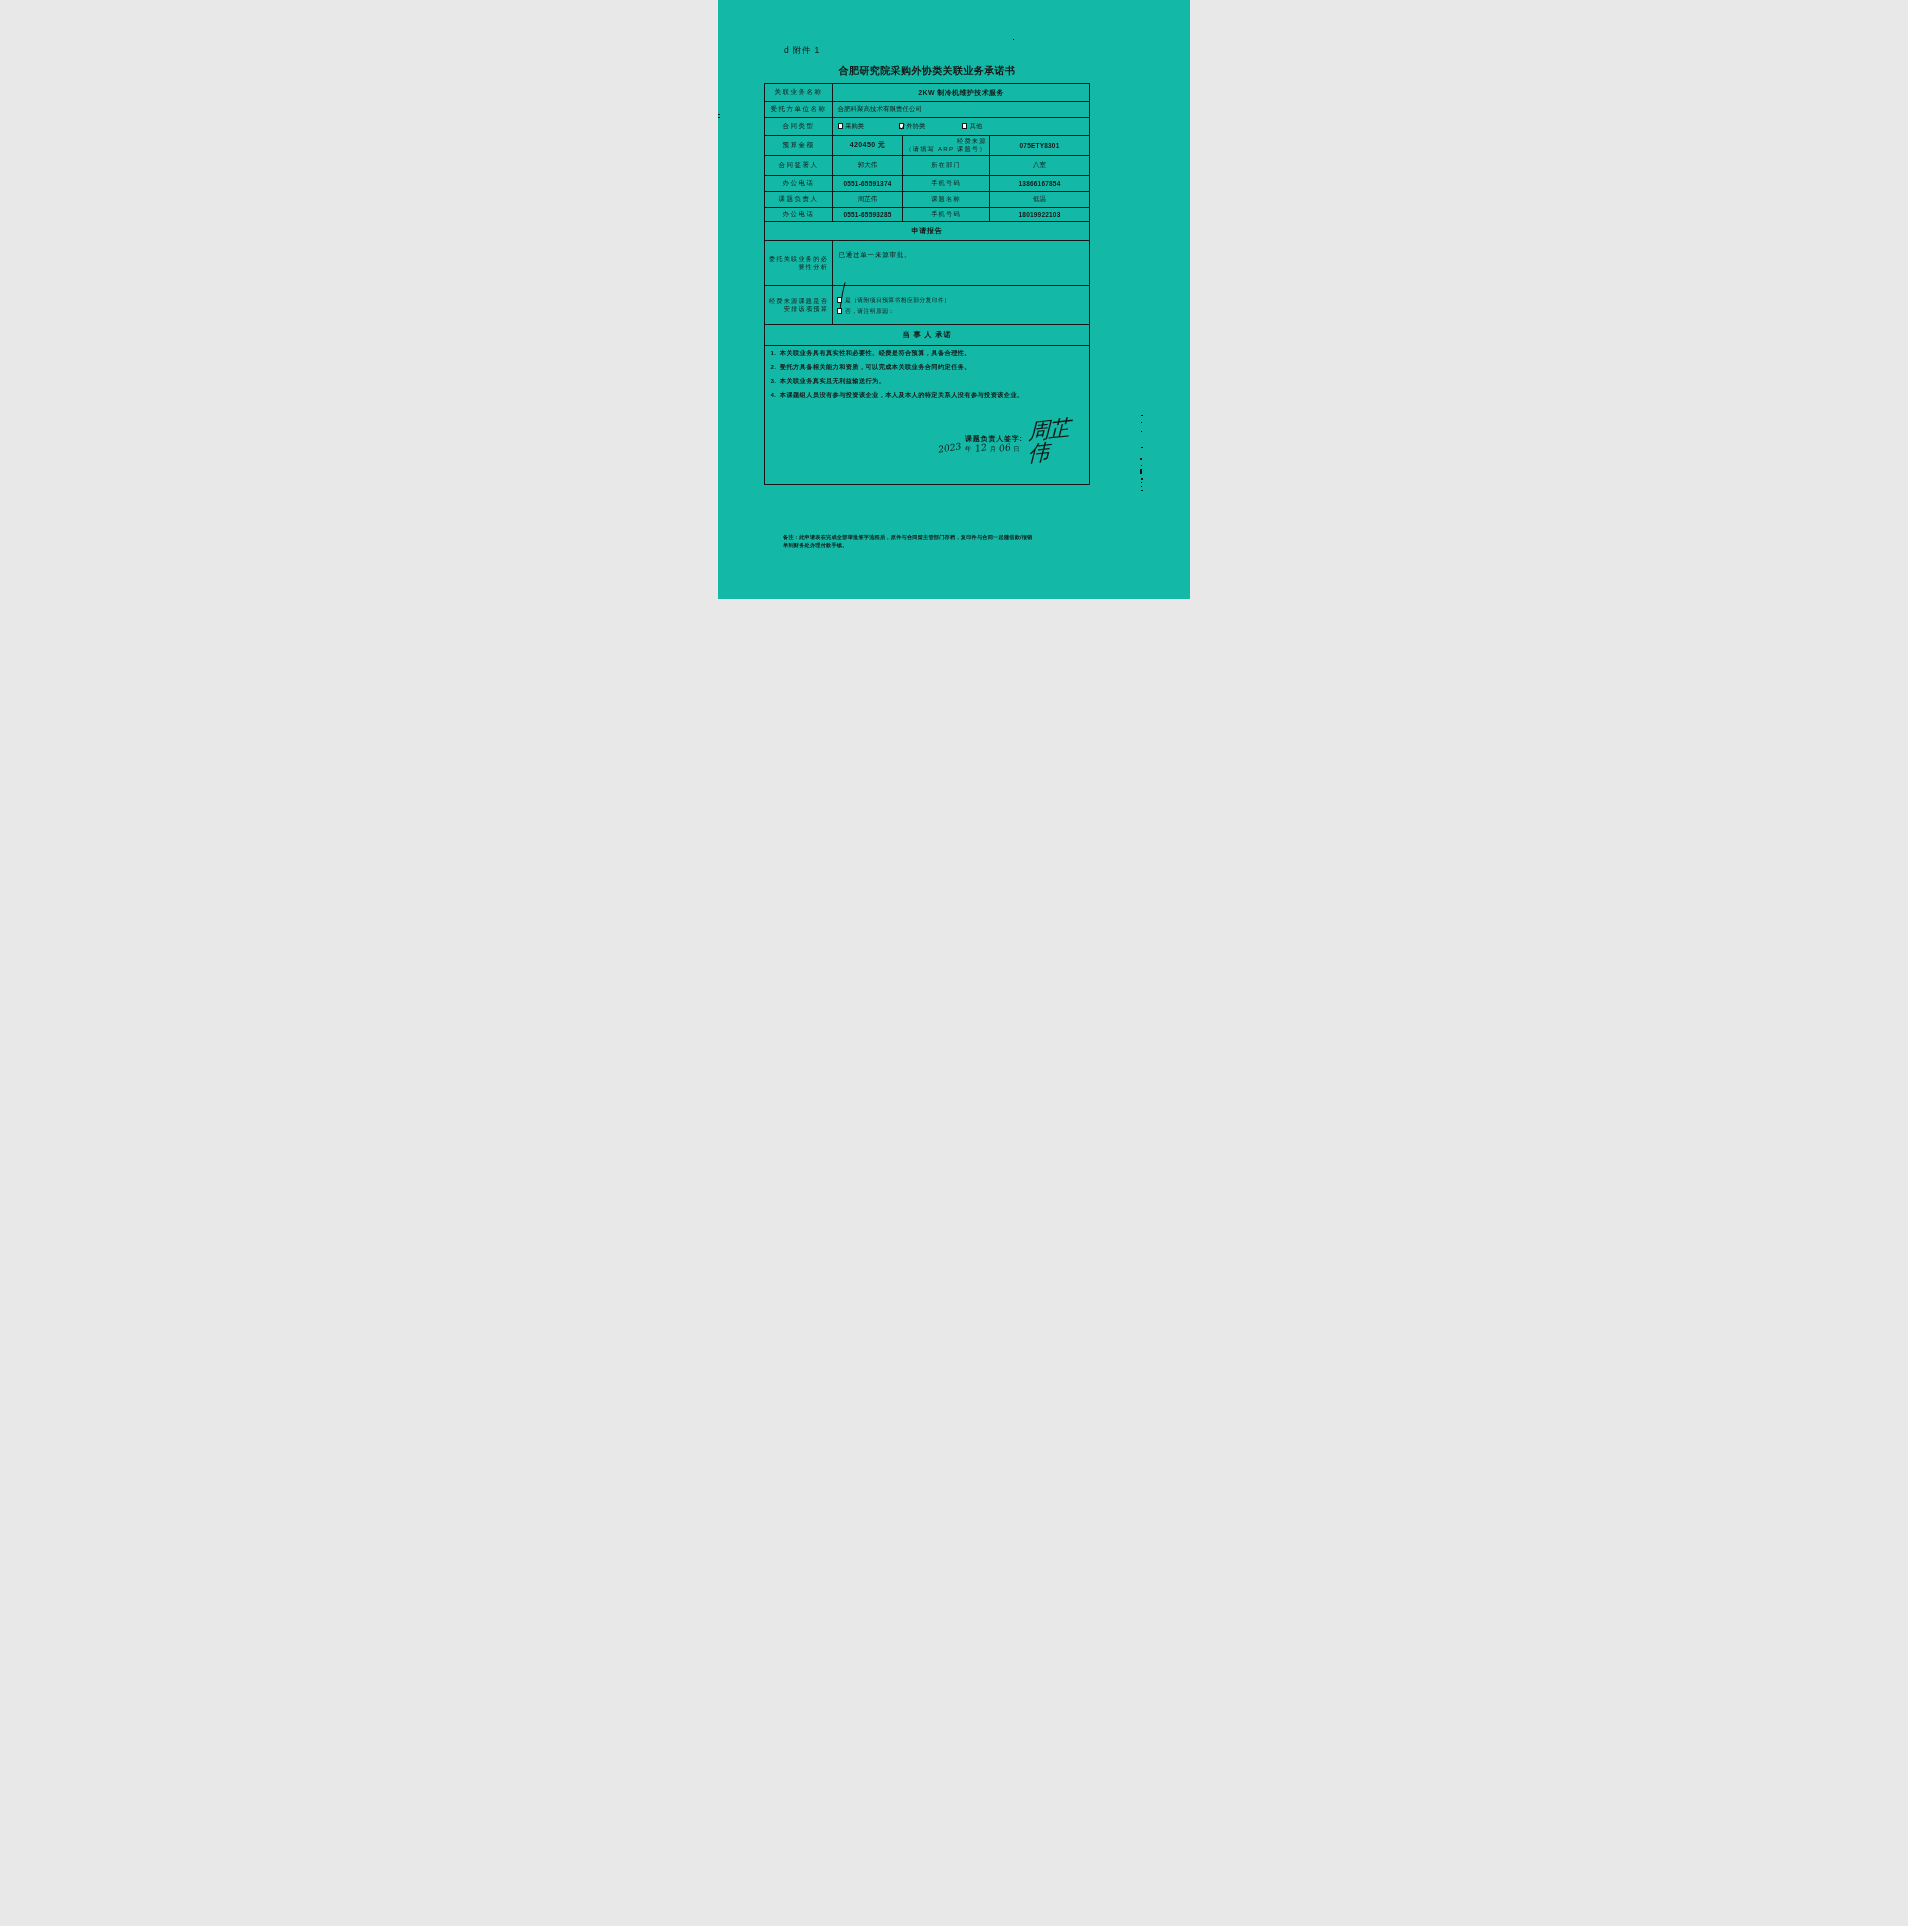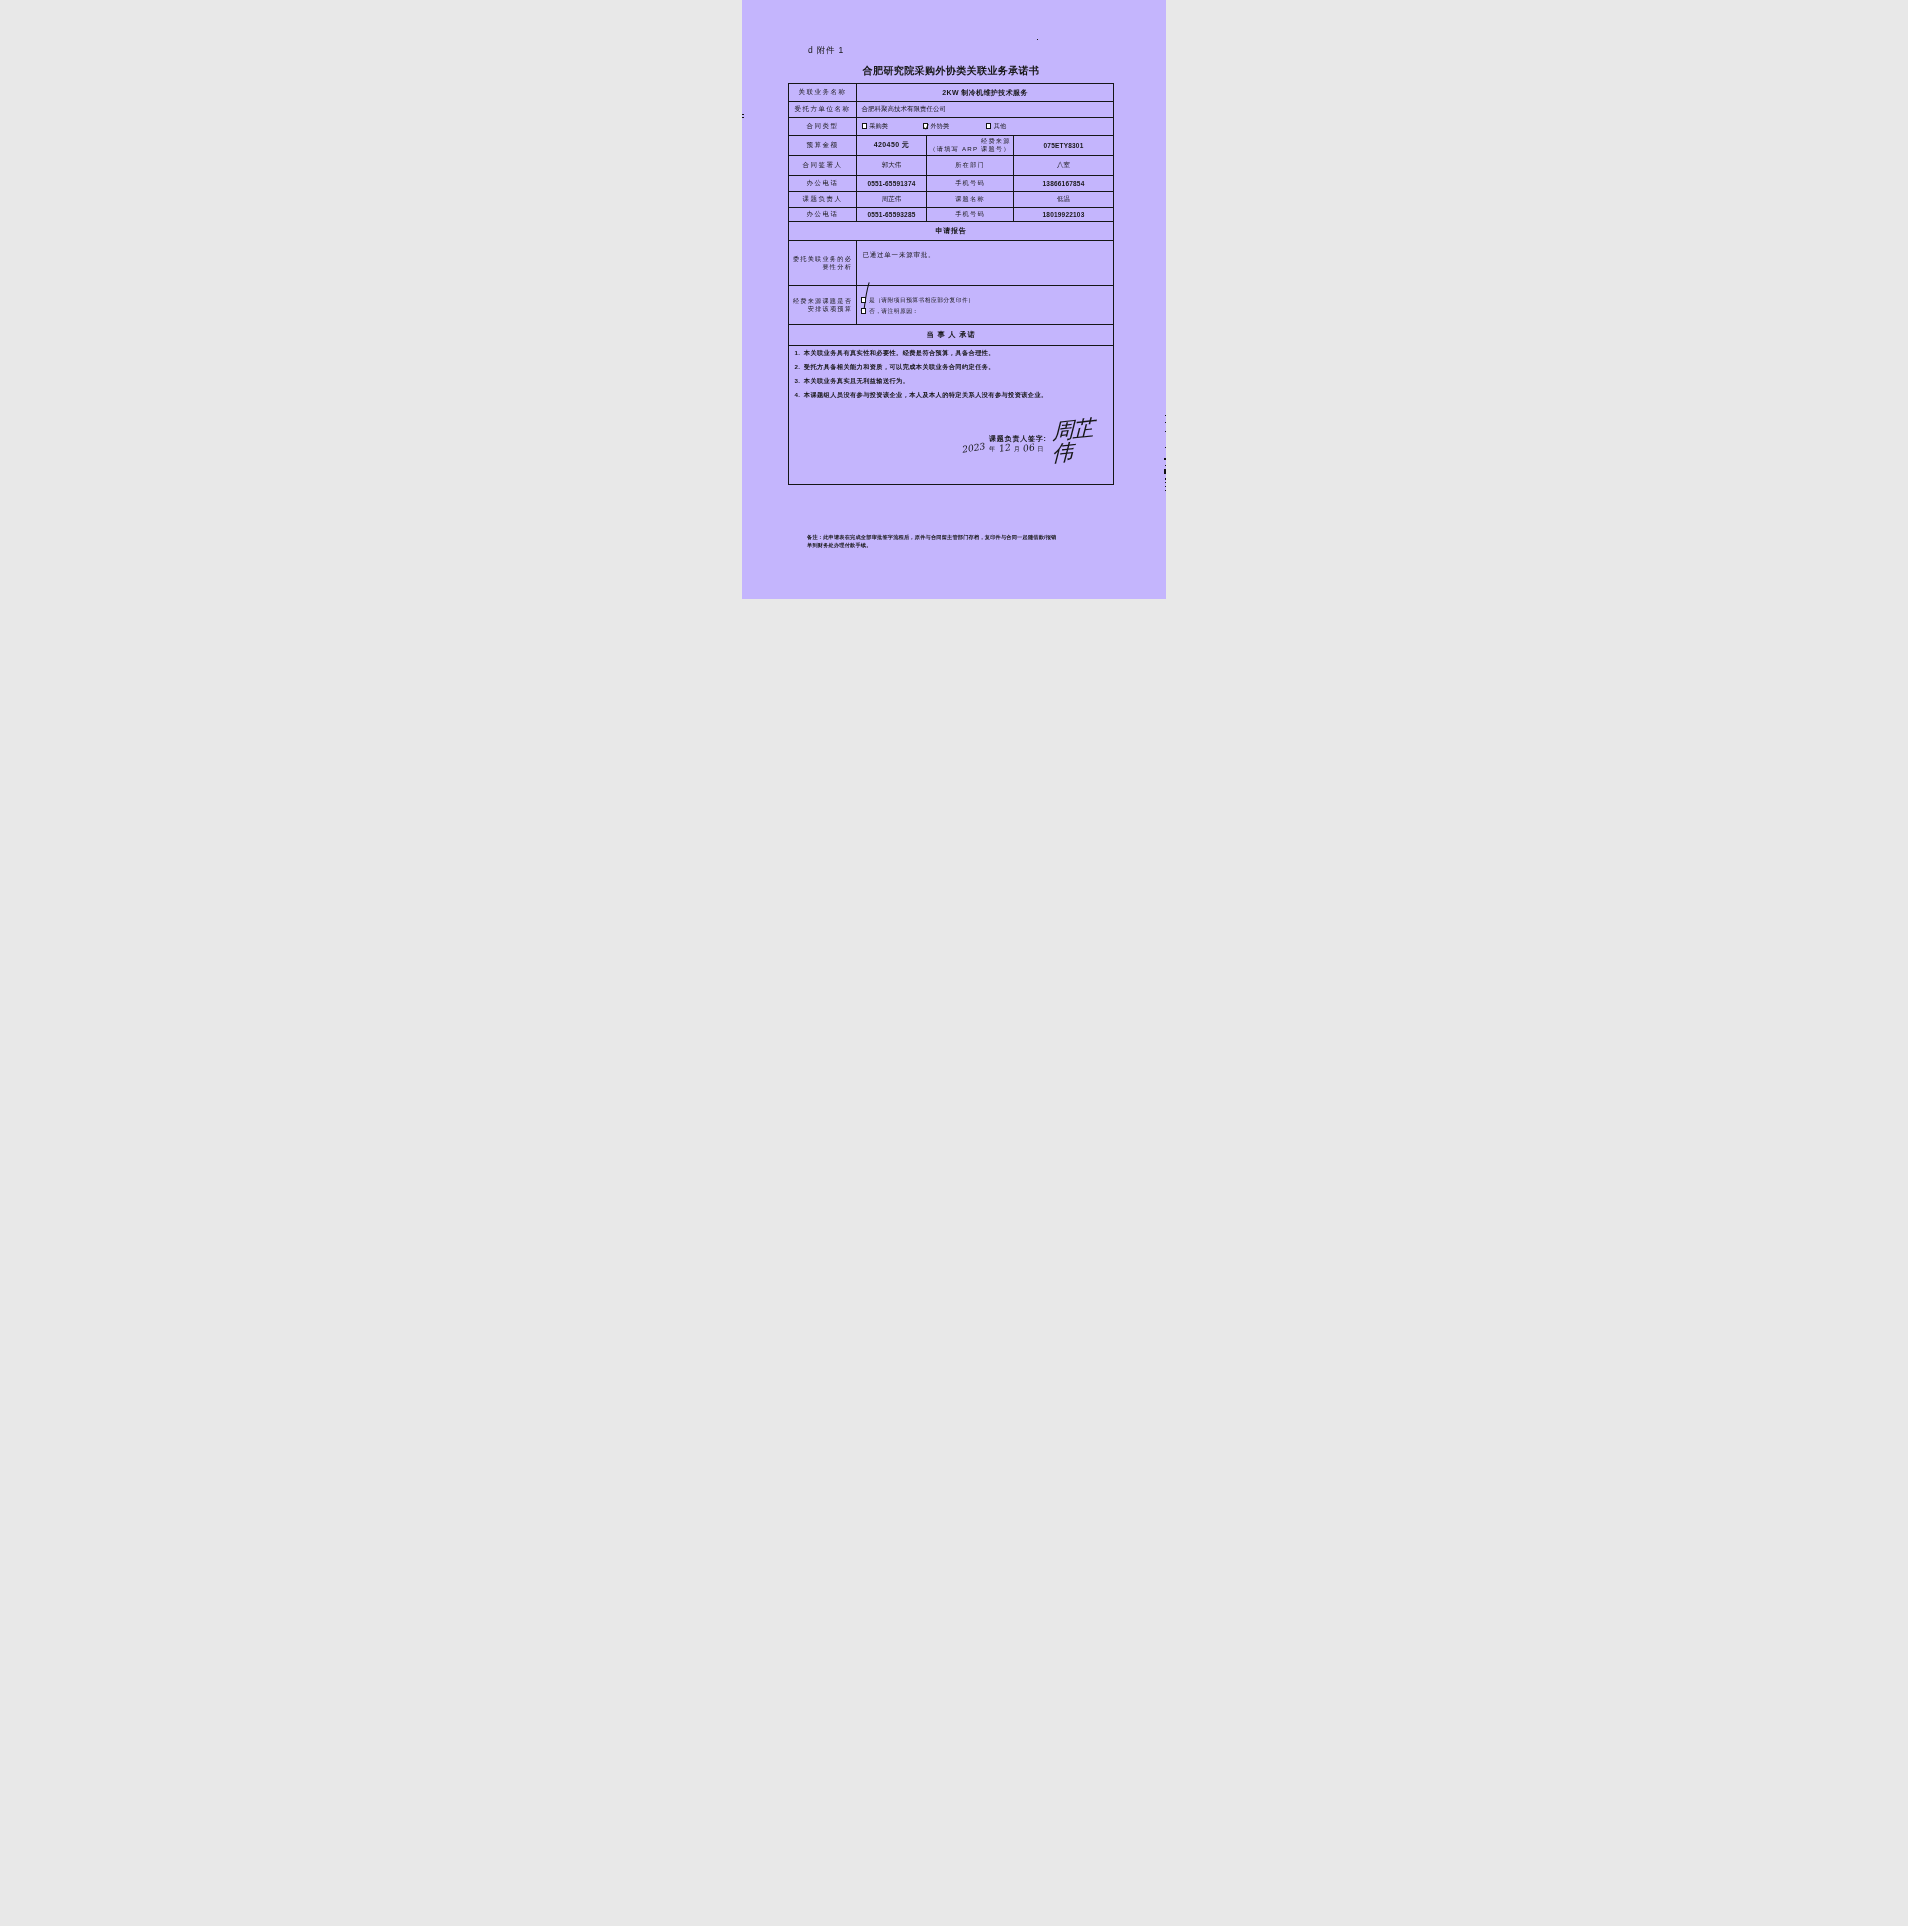--- a/index.html
+++ b/index.html
@@ -1,16 +1,16 @@
 <!DOCTYPE html>
 <html style="font-size:6.2px"><head>
 <meta charset="utf-8">
 <style>
   html,body{margin:0;padding:0;background:#e8e8e8;}
-  .page{position:relative;width:424px;height:599px;background:#c4b5fd;margin:0 auto;
+  .page{position:relative;width:472px;height:599px;background:#14b8a6;margin:0 auto;
         font-family:"Liberation Sans","DejaVu Sans",sans-serif;color:#161616;overflow:hidden;}
   .attach{position:absolute;left:66px;top:45px;font-size:8.5px;letter-spacing:0.8px;}
   .title{position:absolute;left:46px;top:64px;width:326px;text-align:center;
          font-size:10px;font-weight:bold;letter-spacing:0.4px;}
   .tbl{position:absolute;left:46px;top:83px;width:326px;border:1.2px solid #161616;box-sizing:border-box;}
   .r{display:flex;border-bottom:1.2px solid #161616;box-sizing:border-box;align-items:stretch;}
   .r.last{border-bottom:none;}
   .c{border-right:0.8px solid #161616;box-sizing:border-box;display:flex;align-items:center;
      justify-content:center;text-align:right;}
   .c.cl{border-right:none;}

